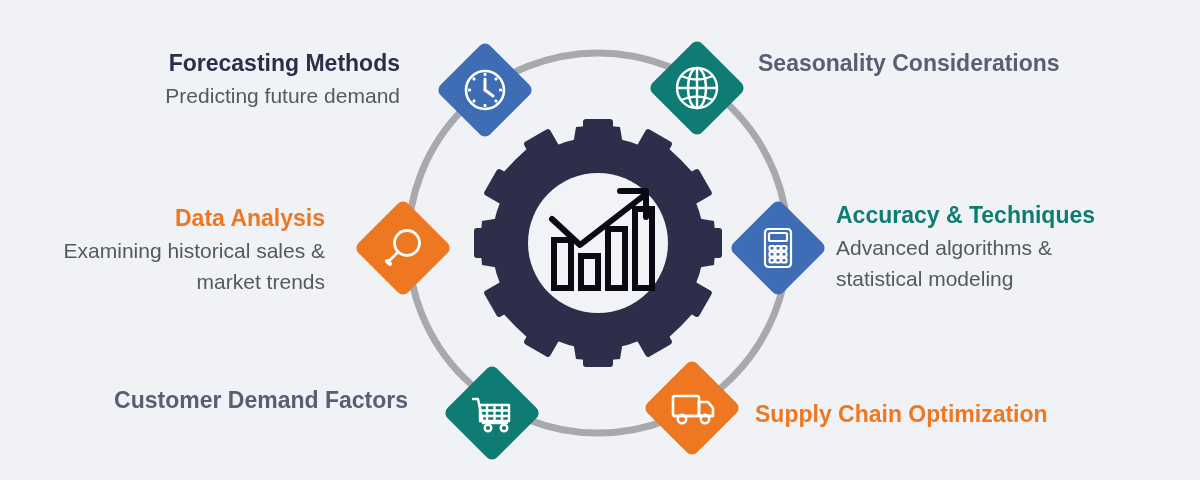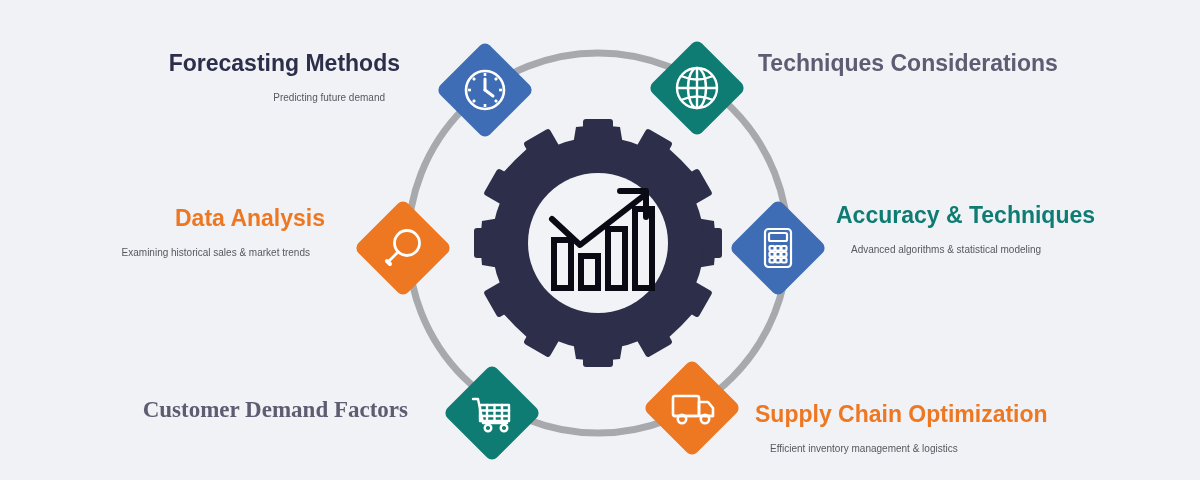--- a/index.html
+++ b/index.html
@@ -59,35 +59,35 @@
     position: absolute;
   }
   .label .title {
     font-size: 23px;
     font-weight: bold;
     line-height: 1.15;
     margin: 0 0 5px 0;
     white-space: nowrap;
   }
   .label .subtitle {
-    font-size: 10px;
+    font-size: 21px;
     font-weight: normal;
     color: #55585E;
     line-height: 1.45;
-    margin: 15px;
+    margin: 0;
   }
   .align-right { text-align: right; }
   .align-left  { text-align: left;  }
 
   
   #label-forecasting { left: 20px;  top: 50px;  width: 380px; }
   #label-geographic  { left: 758px; top: 50px;  width: 420px; }
   #label-data        { left: 60px;  top: 205px; width: 265px; }
   #label-accuracy    { left: 836px; top: 202px; width: 300px; }
-  #label-customer    { left: 20px;  top: 397px; width: 388px; font-family: Liberation Serif, serif; }
+  #label-customer    { left: 20px;  top: 387px; width: 388px; }
   #label-supply      { left: 755px; top: 378px; width: 400px; }
 </style>
 </head>
 <body style="background: rgb(240, 242, 246);">
 
 <div id="infographic" style="background: rgb(240, 242, 246);">
 
   <svg class="ring-svg" viewBox="0 0 1200 480" xmlns="http://www.w3.org/2000/svg">
 
     <circle cx="598" cy="243" r="190" fill="none" stroke="#A8A9AD" stroke-width="7"></circle>
@@ -241,35 +241,34 @@
       </g>
     </svg>
   </div>
 
   <div class="label align-right" id="label-forecasting">
     <div class="title" style="color:#2D2E4A;">Forecasting Methods</div>
     <div class="subtitle">Predicting future demand</div>
   </div>
 
   <div class="label align-left" id="label-geographic">
-    <div class="title" style="color:#5C5C72;">Techniques Considerations</div>
+    <div class="title" style="color:#5C5C72;">Seasonality Considerations</div>
   </div>
 
   <div class="label align-right" id="label-data">
     <div class="title" style="color:#EE7722;">Data Analysis</div>
     <div class="subtitle">Examining historical sales &amp; market trends</div>
   </div>
 
   <div class="label align-left" id="label-accuracy">
     <div class="title" style="color:#0E7C72;">Accuracy &amp; Techniques</div>
     <div class="subtitle">Advanced algorithms &amp; statistical modeling</div>
   </div>
 
   <div class="label align-right" id="label-customer">
     <div class="title" style="color:#5C5C72;">Customer Demand Factors</div>
   </div>
 
   <div class="label align-left" id="label-supply">
     <div class="title" style="color:#EE7722;margin-top:23px;">Supply Chain Optimization</div>
-    <div class="subtitle">Efficient inventory management &amp; logistics</div>
   </div>
 
 </div>
 
 </body></html>

